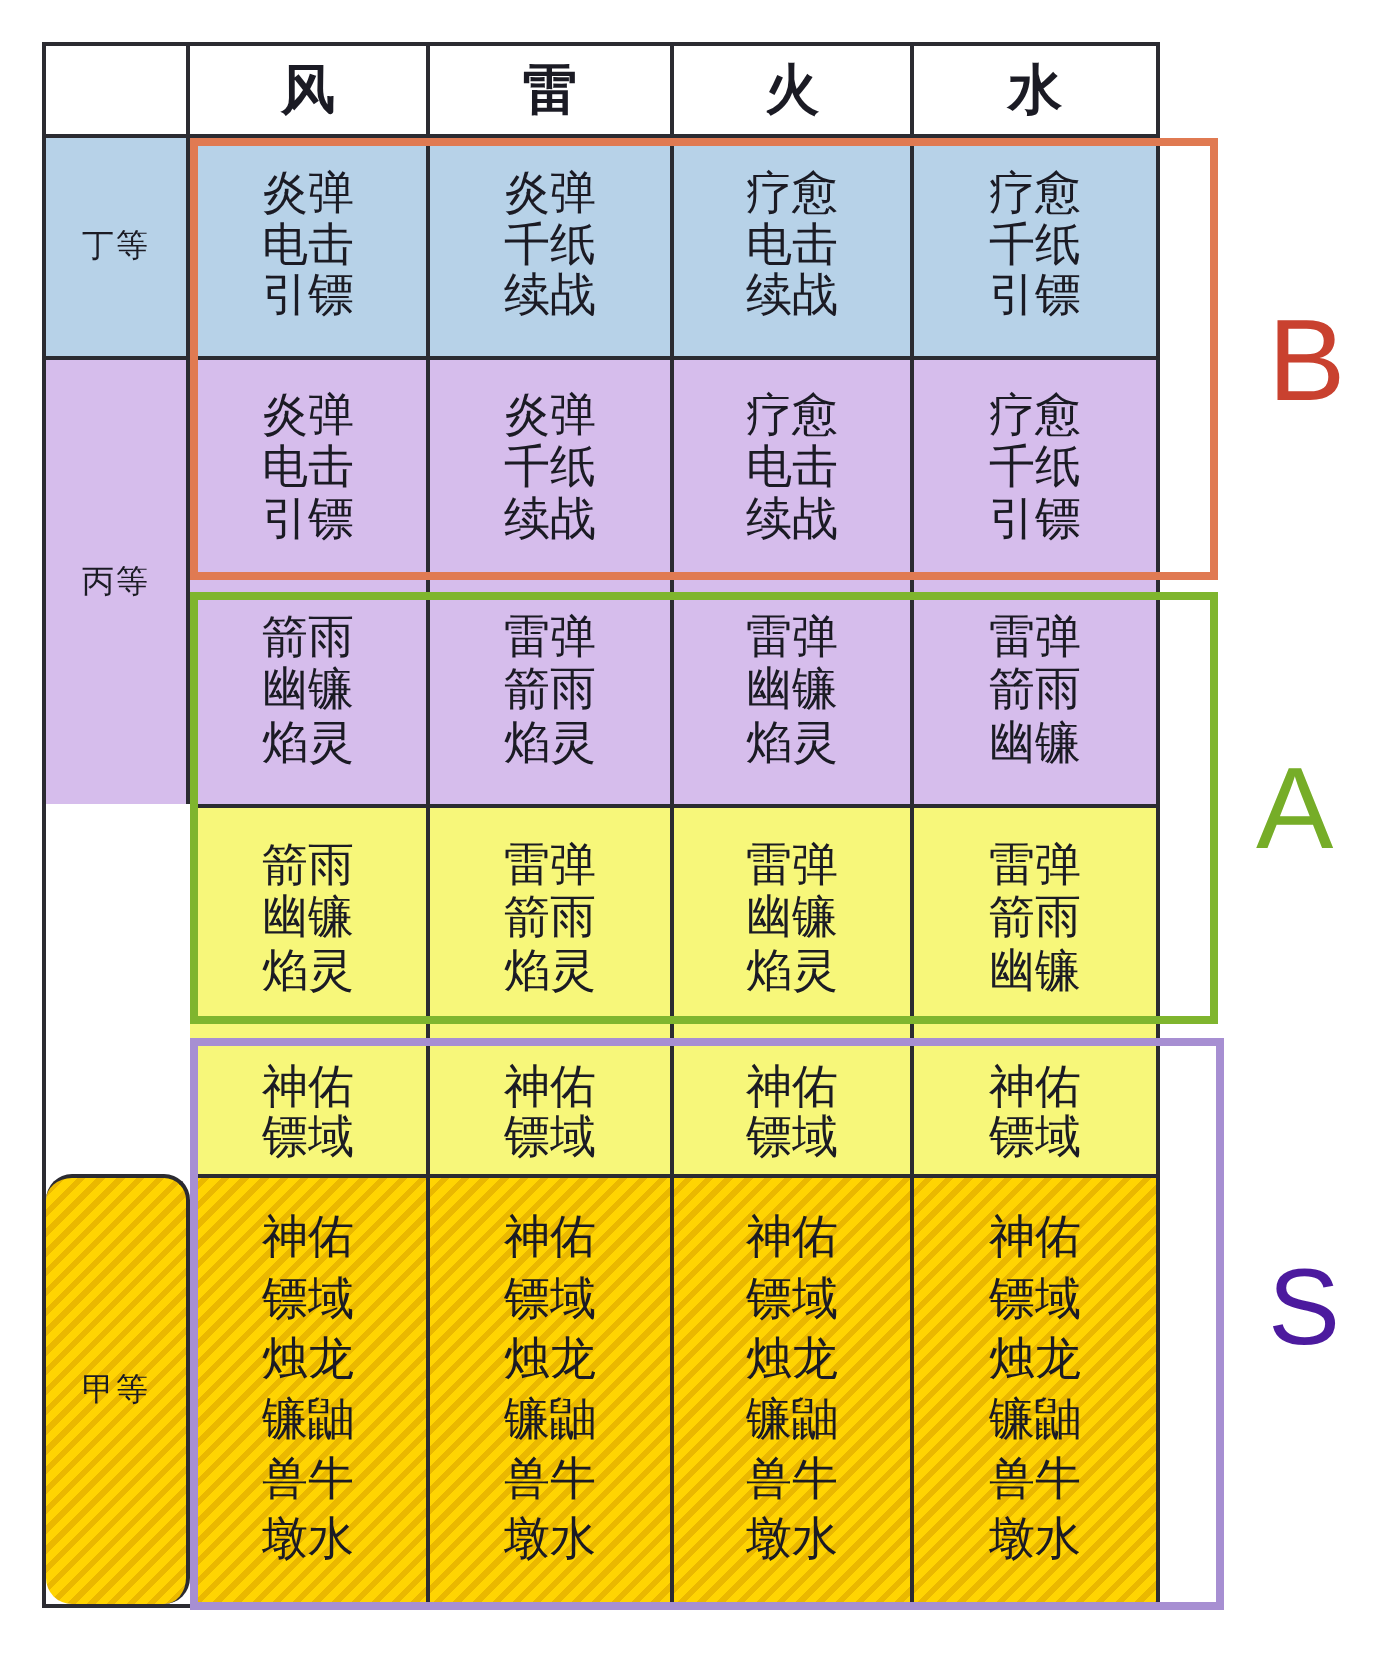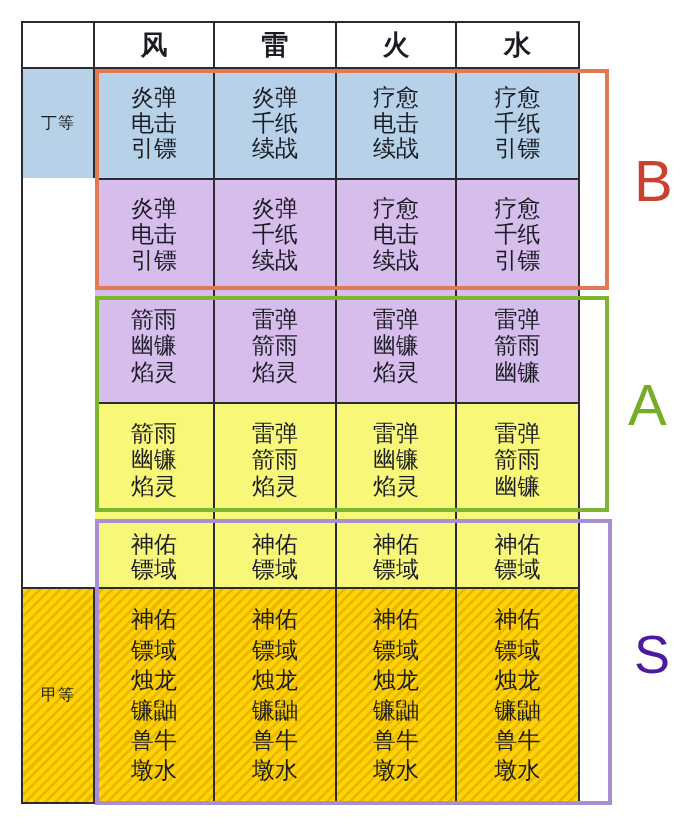--- a/index.html
+++ b/index.html
@@ -73,20 +73,21 @@
       <div class="cell skill bg-blue" style="grid-area: 2 / 4;">
         <span>疗愈</span>
         <span>电击</span>
         <span>续战</span>
       </div>
       <div class="cell skill bg-blue lastcol" style="grid-area: 2 / 5;">
         <span>疗愈</span>
         <span>千纸</span>
         <span>引镖</span>
       </div>
+      <div class="cell label bg-purple tier-top" style="grid-area: 3 / 1 / span 2;">丙等</div>
       <div class="cell skill bg-purple tier-top" style="grid-area: 3 / 2;">
         <span>炎弹</span>
         <span>电击</span>
         <span>引镖</span>
       </div>
       <div class="cell skill bg-purple tier-top" style="grid-area: 3 / 3;">
         <span>炎弹</span>
         <span>千纸</span>
         <span>续战</span>
       </div>
@@ -149,21 +150,21 @@
         <span>镖域</span>
       </div>
       <div class="cell skill bg-yellow" style="grid-area: 6 / 4;">
         <span>神佑</span>
         <span>镖域</span>
       </div>
       <div class="cell skill bg-yellow lastcol" style="grid-area: 6 / 5;">
         <span>神佑</span>
         <span>镖域</span>
       </div>
-      <div class="cell label bg-gold tier-top" style="grid-area: 7 / 1 / span 1;">甲等</div>
+      <div class="cell label bg-gold tier-top" style="grid-area: 7 / 1 / span 1; border-radius: 13px;">甲等</div>
       <div class="cell skill bg-gold tier-top" style="grid-area: 7 / 2;">
         <span>神佑</span>
         <span>镖域</span>
         <span>烛龙</span>
         <span>镰鼬</span>
         <span>兽牛</span>
         <span>墩水</span>
       </div>
       <div class="cell skill bg-gold tier-top" style="grid-area: 7 / 3;">
         <span>神佑</span>

